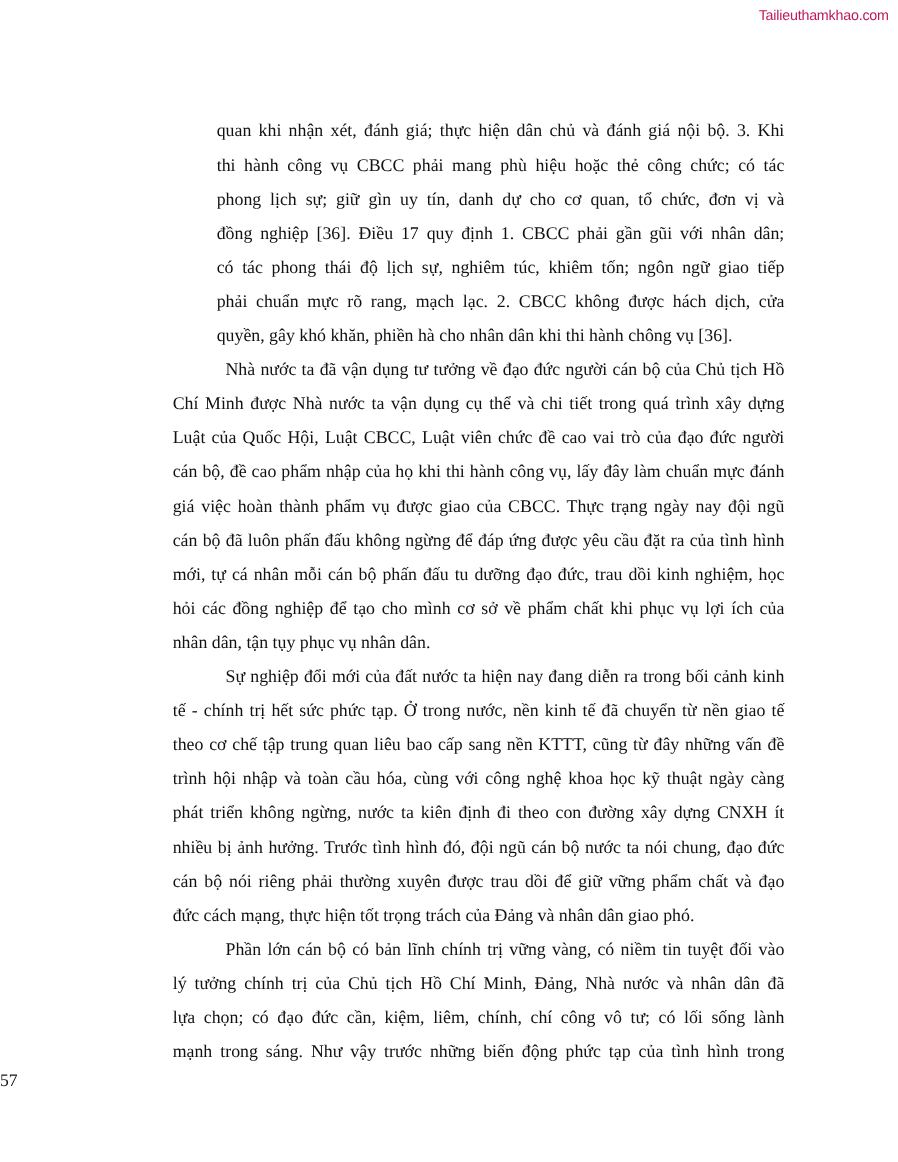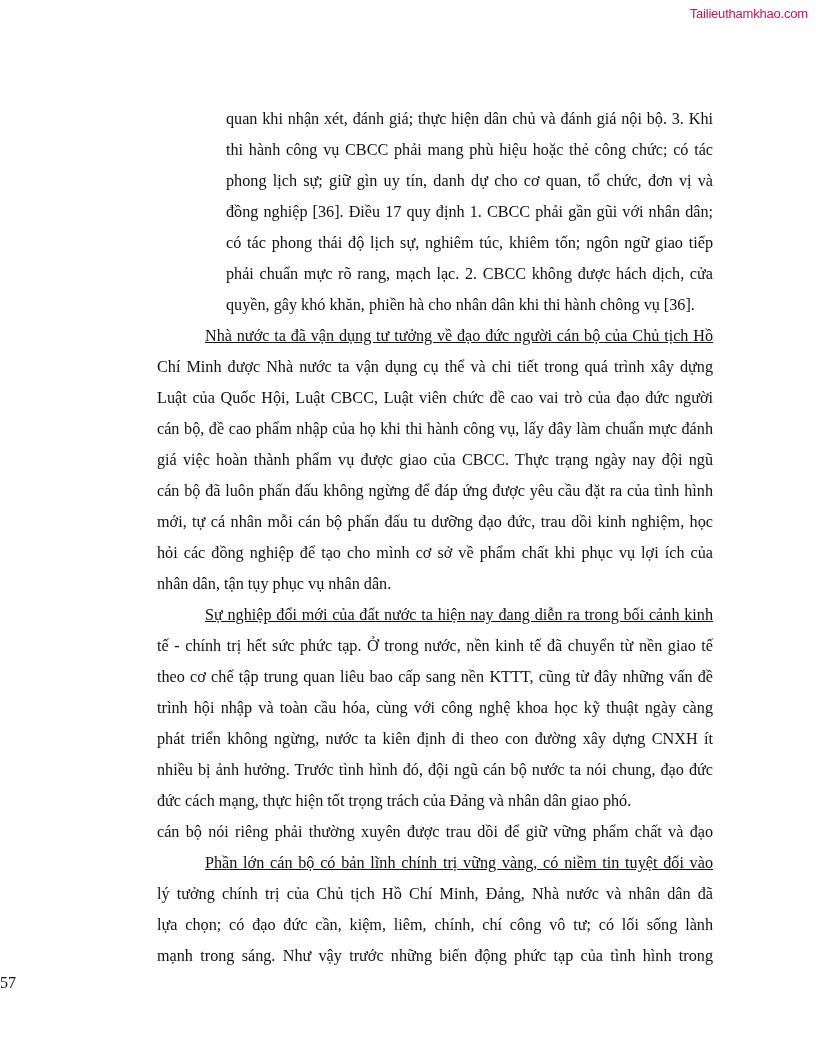--- a/index.html
+++ b/index.html
@@ -13,22 +13,22 @@
     font-family: "Liberation Sans", sans-serif; font-size: 13px;
     color: #be185d; letter-spacing: -0.2px;
   }
   .page { position: absolute; left: 157px; top: 104px; width: 556px; }
   .line {
     font-size: 16.2px; line-height: 31px; height: 31px;
     white-space: nowrap; text-align: justify; text-align-last: justify;
     display: block;
   }
   .line.last { text-align-last: left; }
-  .quote .line { margin-left: 69px; }
-  .indent { padding-left: 48px; text-decoration: underline; }
+  .quote .line { margin-left: 40px; }
+  .indent { padding-left: 48px; }
   .page-number {
     position: absolute; top: 974px; left: 0; width: 816px; text-align: left;
     font-size: 16px;
   }
 </style>
 </head>
 <body>
 
 <div class="watermark">Tailieuthamkhao.com</div>
 
@@ -55,22 +55,22 @@
     <span class="line last">nhân dân, tận tụy phục vụ nhân dân.</span>
   </div>
 
   <div class="para">
     <span class="line indent">Sự nghiệp đổi mới của đất nước ta hiện nay đang diễn ra trong bối cảnh kinh</span>
     <span class="line">tế - chính trị hết sức phức tạp. Ở trong nước, nền kinh tế đã chuyển từ nền giao tế</span>
     <span class="line">theo cơ chế tập trung quan liêu bao cấp sang nền KTTT, cũng từ đây những vấn đề</span>
     <span class="line">trình hội nhập và toàn cầu hóa, cùng với công nghệ khoa học kỹ thuật ngày càng</span>
     <span class="line">phát triển không ngừng, nước ta kiên định đi theo con đường xây dựng CNXH ít</span>
     <span class="line">nhiều bị ảnh hưởng. Trước tình hình đó, đội ngũ cán bộ nước ta nói chung, đạo đức</span>
+    <span class="line">cán bộ nói riêng phải thường xuyên được trau dồi để giữ vững phẩm chất và đạo</span>
     <span class="line last">đức cách mạng, thực hiện tốt trọng trách của Đảng và nhân dân giao phó.</span>
-    <span class="line">cán bộ nói riêng phải thường xuyên được trau dồi để giữ vững phẩm chất và đạo</span>
   </div>
 
   <div class="para">
     <span class="line indent">Phần lớn cán bộ có bản lĩnh chính trị vững vàng, có niềm tin tuyệt đối vào</span>
     <span class="line">lý tưởng chính trị của Chủ tịch Hồ Chí Minh, Đảng, Nhà nước và nhân dân đã</span>
     <span class="line">lựa chọn; có đạo đức cần, kiệm, liêm, chính, chí công vô tư; có lối sống lành</span>
     <span class="line">mạnh trong sáng. Như vậy trước những biến động phức tạp của tình hình trong</span>
   </div>
 </div>
 

